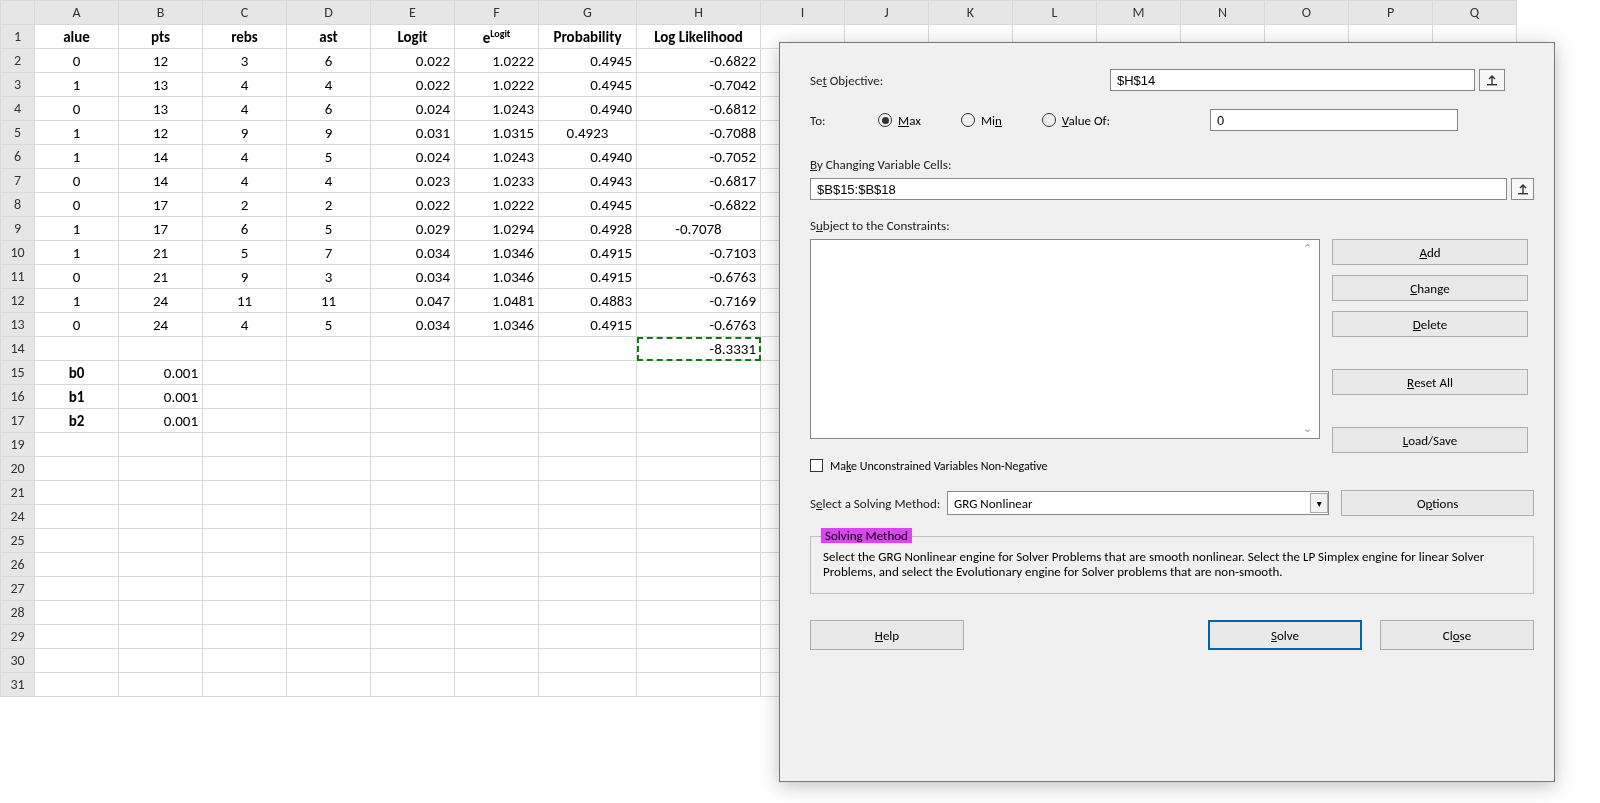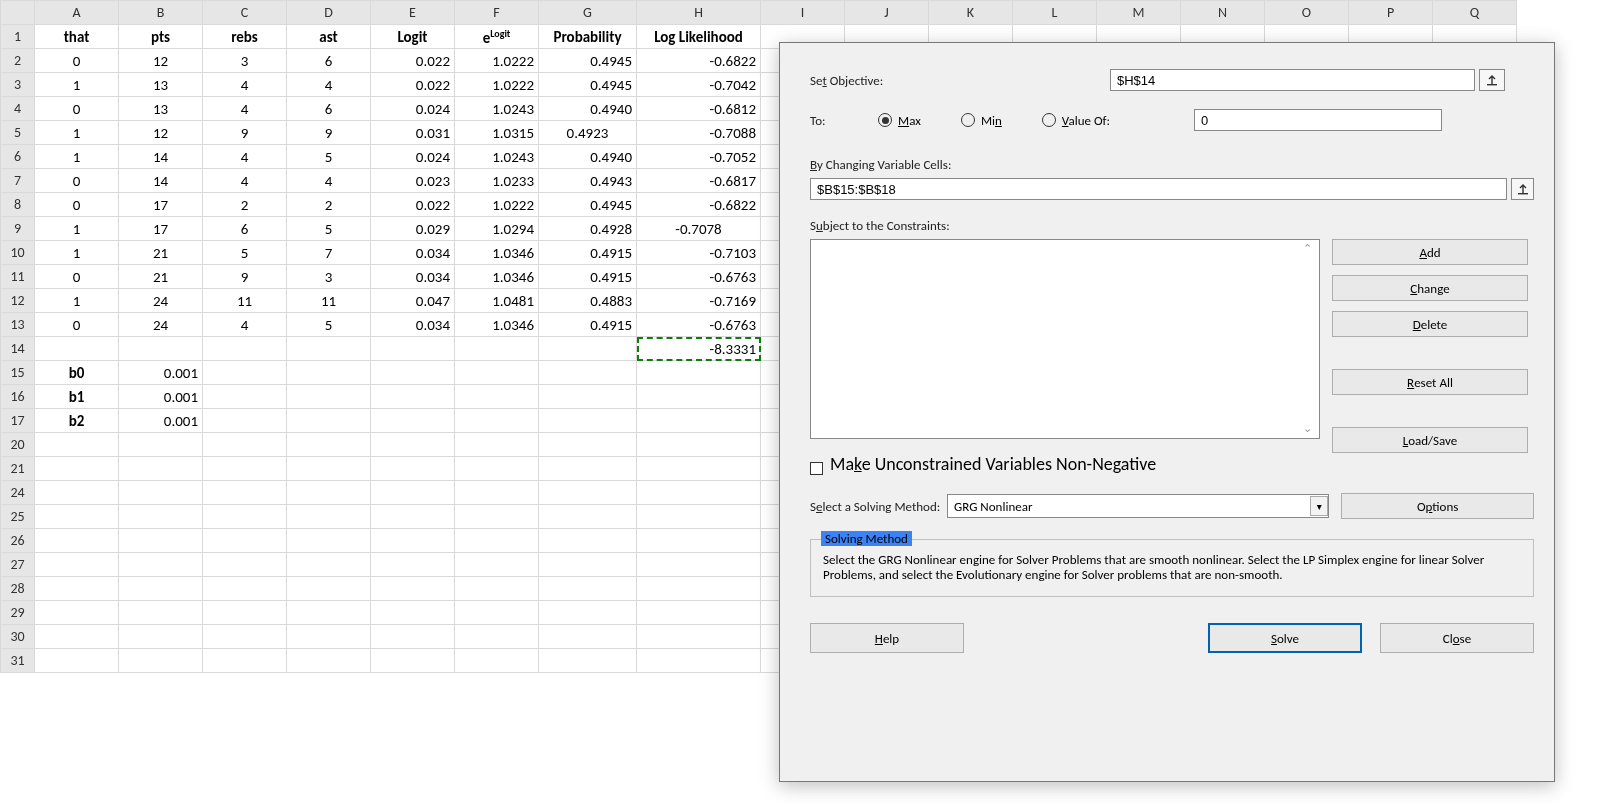--- a/index.html
+++ b/index.html
@@ -95,34 +95,34 @@
 .constraints-box .scroll-down { position:absolute; right:2px; width:14px; height:14px; color:#999; font-size:11px; }
 .constraints-box .scroll-up { top:2px; }
 .constraints-box .scroll-down { bottom:2px; }
 .side-buttons { display:flex; flex-direction:column; gap:10px; margin-left:12px; }
 .btn {
   background:#e9e9e9; border:1px solid #adadad; font-size:13px;
   height:26px; display:flex; align-items:center; justify-content:center;
   padding:0 18px; cursor:pointer;
 }
 .side-buttons .btn { width:196px; }
-.chk { display:inline-flex; align-items:flex-end; font-size:18px; cursor:pointer; }
+.chk { display:inline-flex; align-items:flex-start; font-size:12px; cursor:pointer; margin-top:6px;}
 .chk .box { width:13px; height:13px; border:1px solid #333; background:#fff; margin-right:7px; }
 .select { display:flex; align-items:center; margin-top:14px; }
 .select .combo {
   width:390px; height:24px; border:1px solid #888; background:#fff;
   display:flex; align-items:center; justify-content:space-between; padding:0 6px; font-size:13px;
 }
 .combo .chev { border:1px solid #aaa; width:18px; height:20px; display:flex; align-items:center; justify-content:center; margin:-1px -6px -1px 0; background:#f3f3f3; font-size:10px;}
 .method-group {
   border:1px solid #c0c0c0; margin-top:20px; padding:12px 12px 14px 12px;
   position:relative; font-size:13px;
 }
 .method-group .legend {
-  position:absolute; top:-9px; left:10px; background:#3b82f6; padding:0 4px;
+  position:absolute; top:-9px; left:10px; background:#d946ef; padding:0 4px;
 }
 .footer { display:flex; margin-top:26px; align-items:center; }
 .footer .spacer { flex:1; }
 .footer .btn { width:154px; height:30px; }
 .footer .btn.primary { border:2px solid #0063b1; background:#e9e9e9; }
 .footer .gapr { margin-right:18px;}
 </style>
 </head>
 <body>
 
@@ -165,21 +165,21 @@
   <th>L</th>
   <th>M</th>
   <th>N</th>
   <th>O</th>
   <th>P</th>
   <th>Q</th>
 </tr>
 
 <tr>
   <th class="row-header">1</th>
-  <td class="bold">that</td>
+  <td class="bold">alue</td>
   <td class="bold">pts</td>
   <td class="bold">rebs</td>
   <td class="bold">ast</td>
   <td class="bold">Logit</td>
   <td class="bold"><span>e</span><span class="sup">Logit</span></td>
   <td class="bold">Probability</td>
   <td class="bold">Log Likelihood</td>
   <td></td>
           <td></td>
           <td></td>
@@ -512,20 +512,40 @@
           <td></td>
           <td></td>
           <td></td>
           <td></td>
           <td></td>
           <td></td>
           <td></td>
         </tr>
       </tbody>
 <tbody id="empty-rows">
+        <tr>
+          <th class="row-header">19</th>
+          <td></td>
+          <td></td>
+          <td></td>
+          <td></td>
+          <td></td>
+          <td></td>
+          <td></td>
+          <td></td>
+          <td></td>
+          <td></td>
+          <td></td>
+          <td></td>
+          <td></td>
+          <td></td>
+          <td></td>
+          <td></td>
+          <td></td>
+        </tr>
         <tr>
           <th class="row-header">20</th>
           <td></td>
           <td></td>
           <td></td>
           <td></td>
           <td></td>
           <td></td>
           <td></td>
           <td></td>
@@ -740,21 +760,21 @@
     <div class="row" style="margin-bottom:26px">
       <span class="lbl" style="width:68px">To:</span>
       <span class="radio sel">
           <span class="circ"></span>
           <span><span class="u">M</span>ax</span>
         </span>
       <span class="radio">
           <span class="circ"></span>
           <span>Mi<span class="u">n</span></span>
         </span>
-      <span class="radio" style="margin-right:0">
+      <span class="radio" style="margin-right:16px">
           <span class="circ"></span>
           <span><span class="u">V</span>alue Of:</span>
         </span>
       <input class="input small-input" style="margin-left: 84px;" value="0">
     </div>
 
     <div class="lbl" style="margin-bottom:6px"><span class="u">B</span>y Changing Variable Cells:</div>
     <div class="row">
       <input class="input full-input" value="$B$15:$B$18" style="">
       <span class="refbtn">

